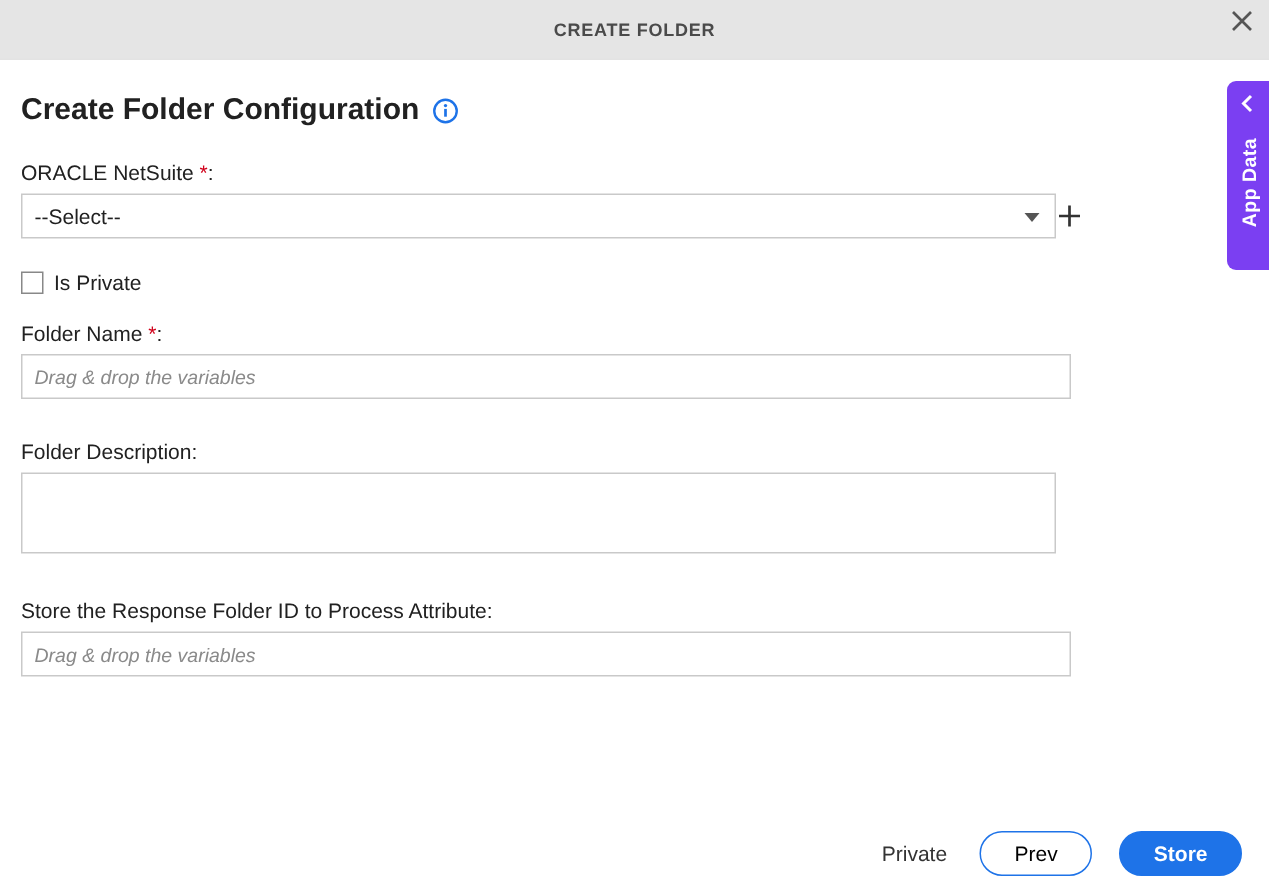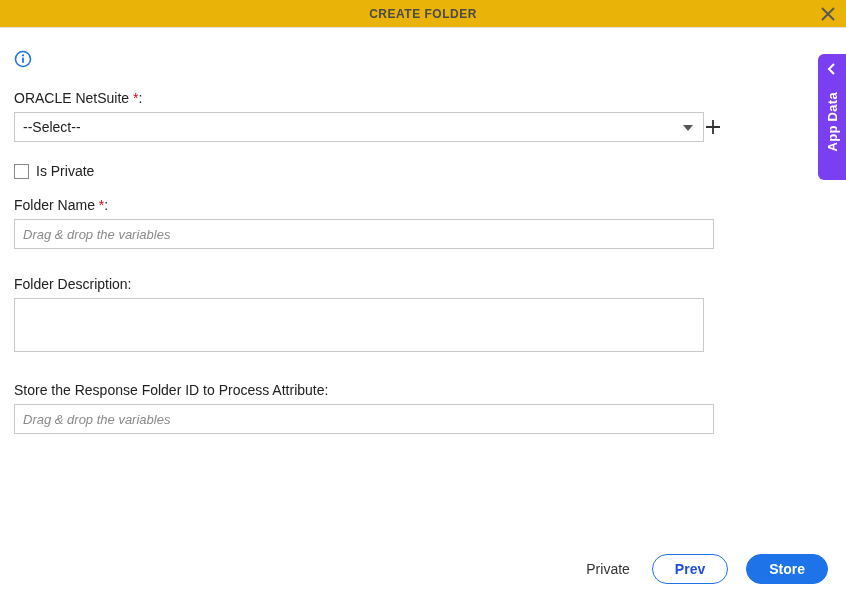--- a/index.html
+++ b/index.html
@@ -1,18 +1,18 @@
 <!DOCTYPE html>
 <html><head>
 <meta charset="utf-8">
 <style>
   * { box-sizing: border-box; }
   html, body { margin:0; padding:0; font-family: Arial, Helvetica, sans-serif; font-size:14px; color:#212121; }
   .window { width:846px; height:594px; position:relative; background:#fff; overflow:hidden; }
-  .titlebar { height:28px; background:#eab308; display:flex; align-items:center; justify-content:center; position:relative; border-bottom:1px solid #e3e3e3;}
+  .titlebar { height:40px; background:#e5e5e5; display:flex; align-items:center; justify-content:center; position:relative; border-bottom:1px solid #e3e3e3;}
   .titlebar-title { font-size:12px; color:#4a4a4a; letter-spacing:0.5px; font-weight:600;}
   .titlebar-close { position:absolute; right:6px; top:2px; width:24px; height:24px; display:flex; align-items:center; justify-content:center; cursor:pointer; color:#555;}
   .body { padding:22px 14px 0 14px; }
   .page-title-row { display:flex; align-items:center; gap:8px; margin-bottom:22px;}
   .page-title { font-size:20px; font-weight:700; color:#212121;}
   .info-icon { width:18px; height:18px; display:inline-flex; align-items:center; justify-content:center; cursor:pointer;}
   .field { margin-bottom:27px; max-width:704px;}
   .field-label { font-size:14px; color:#212121; margin-bottom:6px; display:block; font-weight:400;}
   .required-star { color:#d0021b; }
   .select-row { display:flex; align-items:center; }
@@ -25,21 +25,21 @@
   .text-input::placeholder { color:#8a8a8a; font-style:italic;}
   .textarea { width:690px; height:54px; border:1px solid #c9c9c9; resize:none; padding:6px 8px; font-size:13px;}
   .footer-bar { position:absolute; left:0; right:0; bottom:46px; height:38px; background:#f3f4f5; display:flex; align-items:center; justify-content:center; gap:10px;}
   .footer-bar .gear, .footer-bar .folder-add, .footer-bar .adv-plus { display:flex; align-items:center; justify-content:center;}
   .gear { width:26px; height:26px; color:#9b59d0; cursor:pointer;}
   .folder-add { width:30px; height:30px; background:#1e73e8; border-radius:4px; cursor:pointer;}
   .adv-label { font-size:13px; color:#444; margin-left:4px; cursor:pointer;}
   .adv-plus { width:18px; height:18px; background:#bdbdbd; border-radius:50%; color:#fff; font-size:13px; margin-left:2px; cursor:pointer;}
   .button-row { position:absolute; right:18px; bottom:10px; display:flex; align-items:center; gap:18px;}
   .btn-cancel { background:none; border:none; font-size:14px; color:#333; cursor:pointer; padding:6px 4px;}
-  .btn-prev { background:#fff; border:1px solid #1e73e8; color:#1d4ed8; font-size:14px; font-weight:700; border-radius:18px; padding:6px 22px; cursor:pointer;}
+  .btn-prev { background:#fff; border:1px solid #1e73e8; color:#000000; font-size:14px; font-weight:400; border-radius:18px; padding:6px 22px; cursor:pointer;}
   .btn-finish { background:#1e73e8; border:1px solid #1e73e8; color:#fff; font-size:14px; font-weight:600; border-radius:18px; padding:6px 22px; cursor:pointer;}
   .side-tab { position:absolute; top:54px; right:0; background:#7b3ff2; color:#fff; border-radius:6px 0 0 6px; width:28px; height:126px; display:flex; flex-direction:column; align-items:center; cursor:pointer;}
   .side-tab .chev { margin-top:8px;}
   .side-tab .vlabel { writing-mode:vertical-rl; transform:rotate(180deg); font-size:13px; font-weight:600; margin-top:14px; letter-spacing:0.3px;}
 </style>
 </head>
 <body>
 
 <div class="window">
 
@@ -48,20 +48,21 @@
     <div class="titlebar-close">
       <svg width="14" height="14" viewBox="0 0 14 14">
           <path d="M1 1 L13 13 M13 1 L1 13" stroke="#555" stroke-width="1.8" fill="none"></path>
         </svg>
     </div>
   </div>
 
   <div class="body">
 
     <div class="page-title-row">
+      <span class="page-title">Create Folder Configuration</span>
       <span class="info-icon">
         <svg width="18" height="18" viewBox="0 0 18 18">
             <circle cx="9" cy="9" r="7.5" fill="none" stroke="#1e73e8" stroke-width="1.6"></circle>
             <circle cx="9" cy="5.4" r="1.1" fill="#1e73e8"></circle>
             <rect x="8.1" y="7.6" width="1.8" height="5.2" fill="#1e73e8"></rect>
           </svg>
       </span>
     </div>
 
     <div class="field">

